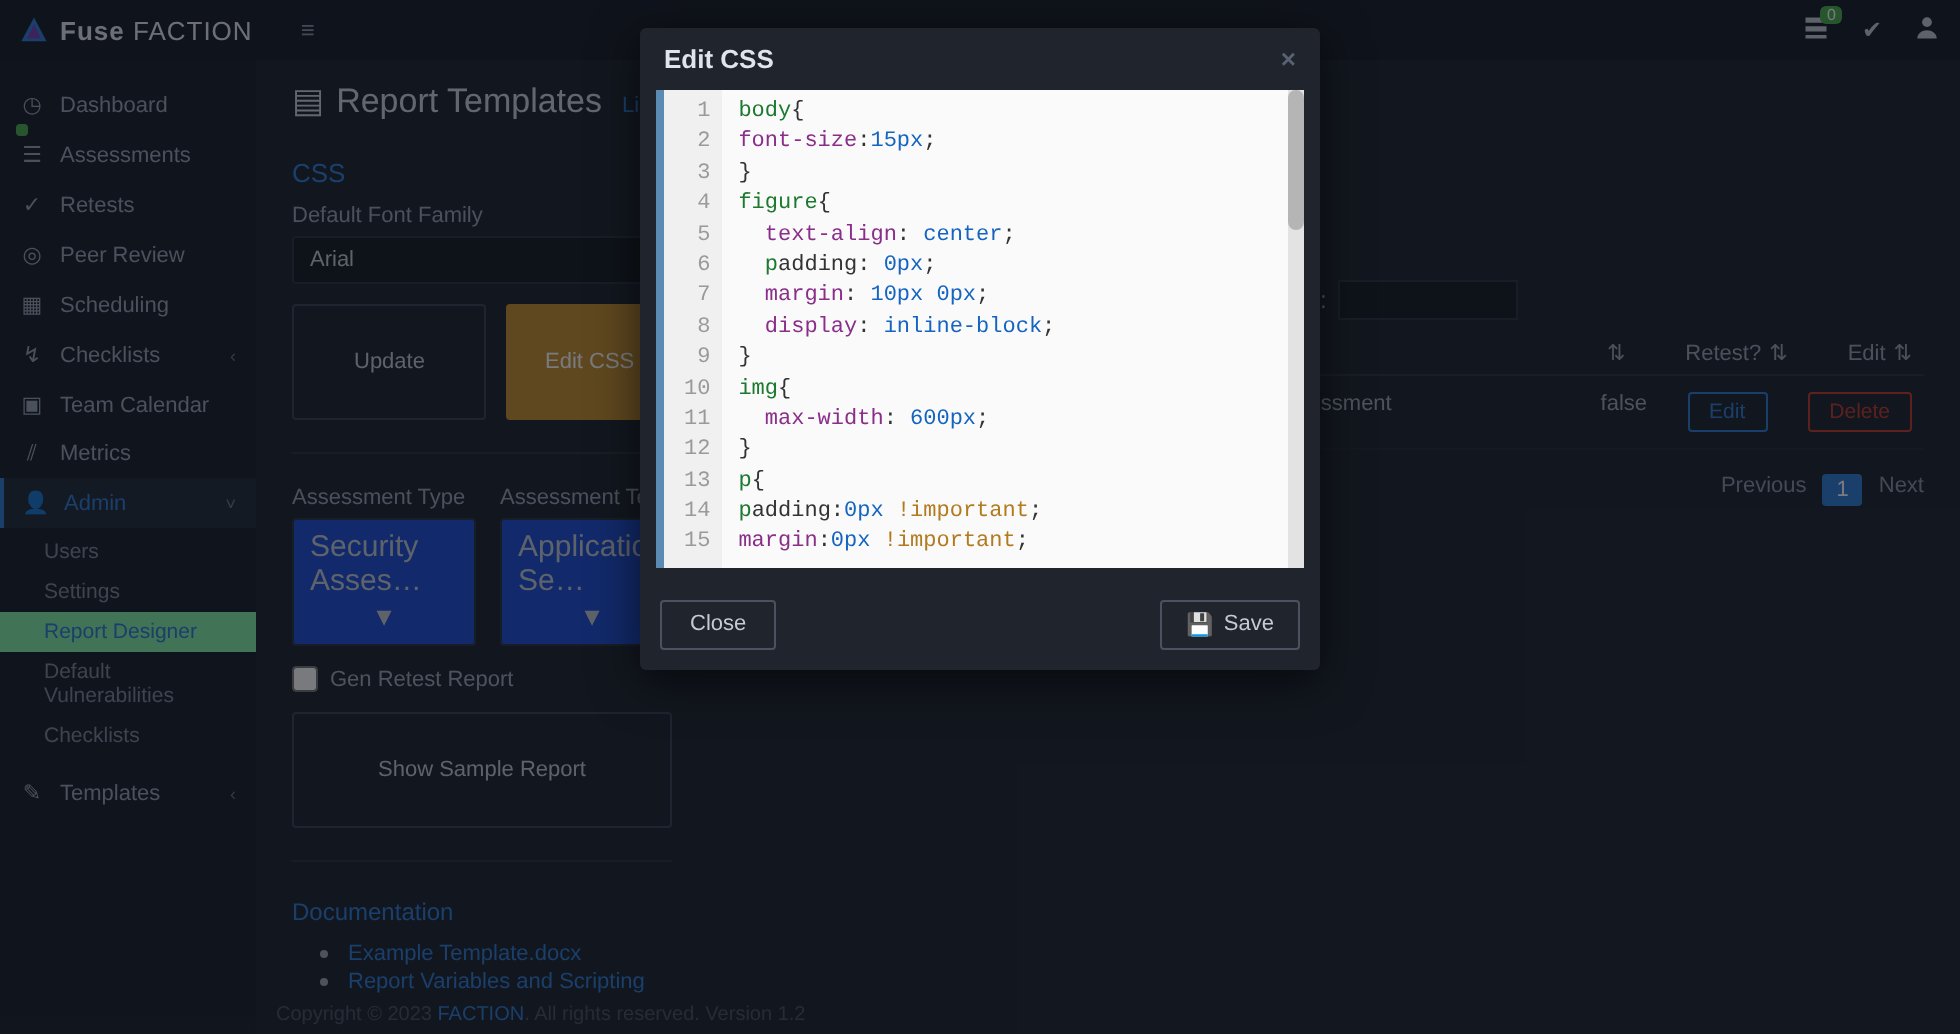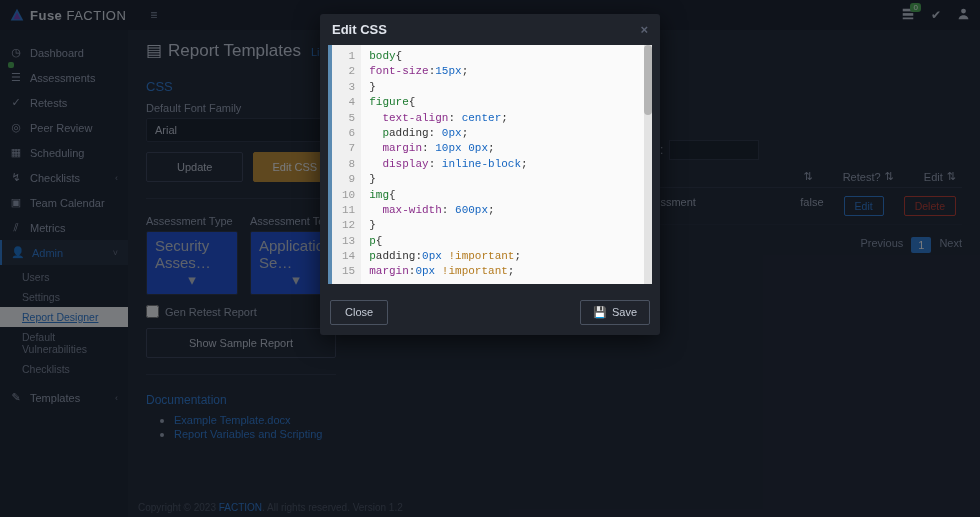--- a/index.html
+++ b/index.html
@@ -44,21 +44,21 @@
   padding: 6px 10px; color: #9aa3b5; font-size: 11px;
   cursor: pointer;
 }
 .nav-item.active { background: #232a38; border-left: 2px solid #2e7cd6; color: #2e7cd6; }
 .nav-item .ni-icon { width: 12px; display: inline-flex; justify-content: center; }
 .nav-item .chev { margin-left: auto; font-size: 9px; color: #6b7385; }
 .sub-items { margin: 2px 0 6px 0; }
 .sub-item {
   padding: 4px 10px 4px 22px; font-size: 10.5px; color: #7f8899; cursor: pointer;
 }
-.sub-item.active { color: #2e7cd6; background: #ffffff; text-decoration: underline; }
+.sub-item.active { color: #2e7cd6; background: #86efac; }
 .assess-badge {
   position: relative;
 }
 .assess-badge::after {
   content: ""; position: absolute; top: -3px; left: 8px;
   background: #4caf50; width: 6px; height: 6px; border-radius: 2px;
 }
 
 
 .main {
@@ -72,21 +72,21 @@
 .page-sub { color: #2e7cd6; font-size: 11px; }
 .panel { background: #20273400; padding: 4px 0; }
 .panel-head { color: #2e7cd6; font-size: 13px; margin-bottom: 8px; margin-top: 6px; }
 .field-label { color: #9aa3b5; font-size: 11px; margin-bottom: 4px; display: block; }
 .input {
   background: #161b25; border: 1px solid #2a3140; color: #c5cbd6;
   padding: 5px 8px; font-size: 11px; border-radius: 2px; width: 190px;
 }
 .btn-row { display: flex; gap: 10px; margin-top: 10px; }
 .btn {
-  padding: 8px 30px; font-size: 11px; color: #c5cbd6;
+  padding: 22px 30px; font-size: 11px; color: #c5cbd6;
   background: #1e2430; border: 1px solid #3a4254; border-radius: 2px; cursor: pointer;
 }
 .btn-warn { background: #c7902f; border-color: #c7902f; color: #fff; padding: 6px 18px; }
 .hr { border: none; border-top: 1px solid #2a3140; margin: 16px 0; }
 .form-row { display: flex; gap: 12px; }
 .select {
   background: #1d4ed8; border: 1px solid #2a3140; color: #c5cbd6;
   padding: 5px 8px; font-size: 15px; border-radius: 2px; width: 92px;
   display: inline-flex; justify-content: space-between; align-items: center; flex-direction: column;
 }

